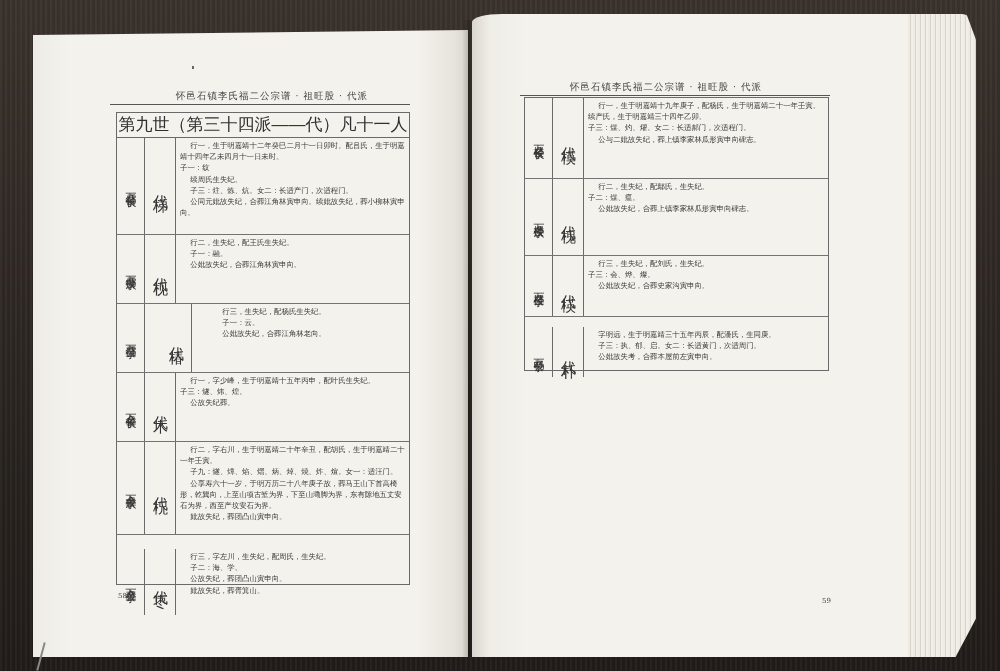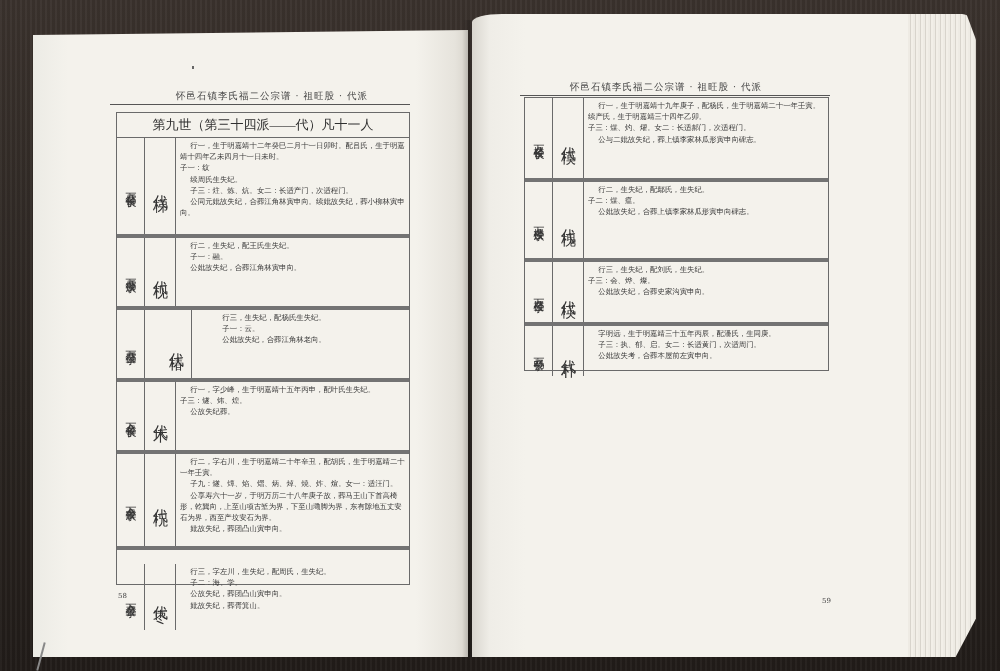--- a/index.html
+++ b/index.html
@@ -45,25 +45,25 @@
 
     .running-head {
       position: absolute; font-size: 9.5px; color: #444; letter-spacing: 1px; white-space: nowrap;
     }
     .head-rule { position: absolute; height: 1px; background: #555; }
 
     .table {
       position: absolute; border: 1px solid #6a6a6a; background: transparent;
     }
     .gen-title {
-      height: 24px; line-height: 24px; text-align: center; font-size: 13px; color: #2f2f2f;
+      height: 24px; line-height: 24px; text-align: center; font-size: 17px; color: #2f2f2f;
       border-bottom: 1px solid #6a6a6a;
-      font-family: Liberation Serif, serif;
-    }
-    .row { display: flex; border-bottom: 4px solid #737373; }
+      font-family: Liberation Sans, sans-serif;
+    }
+    .row { display: flex; border-bottom: 1px solid #737373; }
     .row:last-child { border-bottom: none; }
     .col-parent {
       width: 27px; border-right: 1px solid #6a6a6a; display: flex; align-items: center; justify-content: center;
     }
     .col-parent span {
       writing-mode: vertical-rl; text-orientation: upright; font-size: 11px; line-height: 13px; color: #333;
       font-family: "DejaVu Sans", "Liberation Sans", sans-serif; letter-spacing: 1px;
     }
     .col-name {
       width: 30px; border-right: 1px solid #6a6a6a; display: flex; align-items: center; justify-content: center;
@@ -220,21 +220,21 @@
         </div>
         <div class="col-name">
           <span>代楧</span>
         </div>
         <div class="col-desc">
           <p class="indent">行三，生失纪，配刘氏，生失纪。</p>
           <p>子三：会、烨、燦。</p>
           <p class="indent">公妣故失纪，合葬史家沟寅申向。</p>
         </div>
       </div>
-      <div class="row" style="height: 50px;">
+      <div class="row" style="height: 50px; margin-top: 10px;">
         <div class="col-parent">
           <span>万畅公子</span>
         </div>
         <div class="col-name">
           <span>代朴</span>
         </div>
         <div class="col-desc">
           <p class="indent">字明远，生于明嘉靖三十五年丙辰，配潘氏，生同庚。</p>
           <p class="indent">子三：执、郁、启。女二：长适黄门，次适周门。</p>
           <p class="indent">公妣故失考，合葬本屋前左寅申向。</p>

